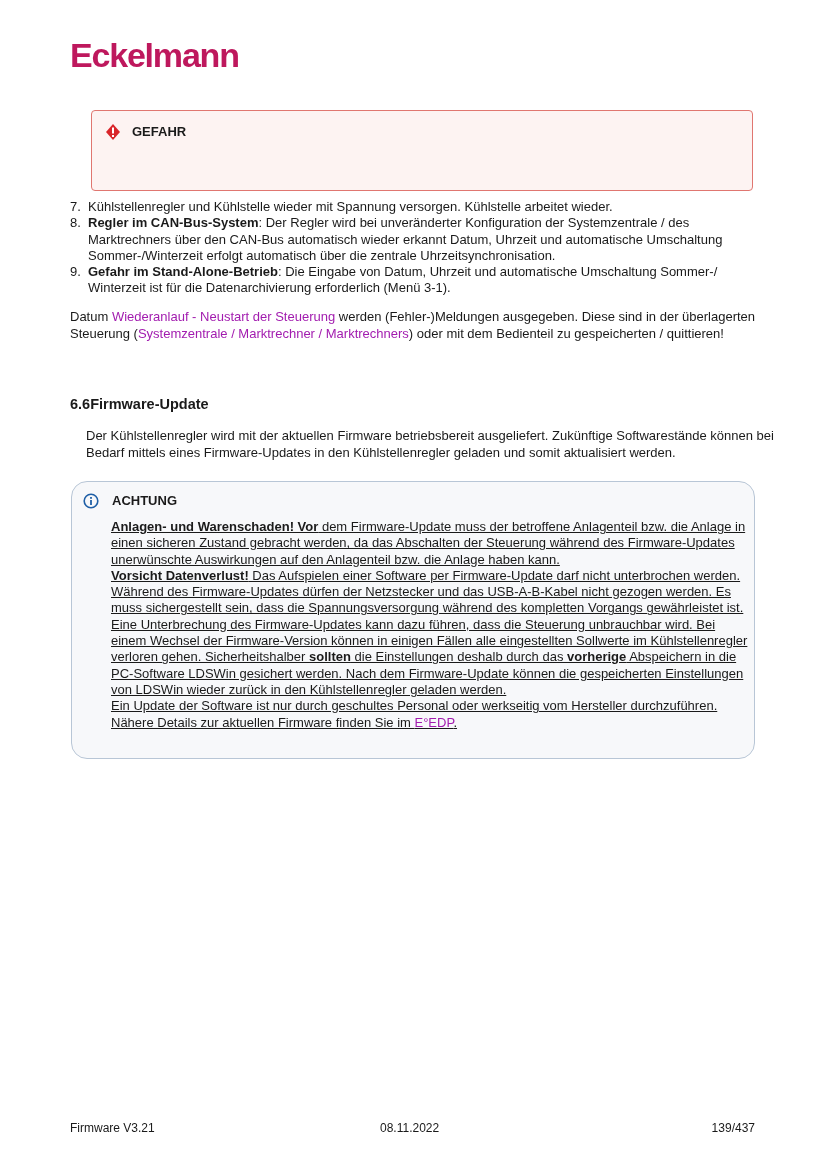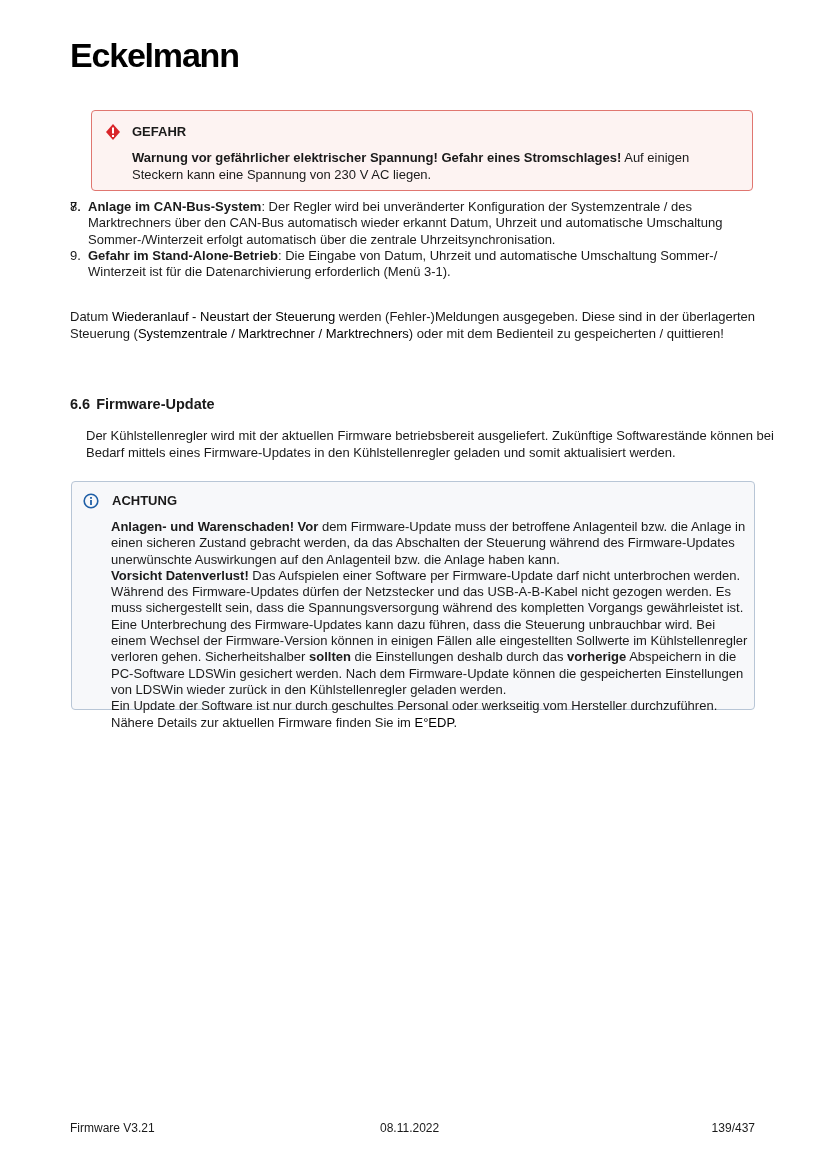--- a/index.html
+++ b/index.html
@@ -3,71 +3,71 @@
 <meta charset="utf-8">
 <style>
   html, body { margin: 0; padding: 0; background: #ffffff; }
   body {
     width: 827px; height: 1169px; position: relative; overflow: hidden;
     font-family: "Liberation Sans", sans-serif; color: #1a1a1a; font-size: 13px;
   }
   .logo {
     position: absolute; left: 70px; top: 38px;
     font-family: "Liberation Sans", sans-serif; font-weight: bold;
-    font-size: 34px; color: #000000; letter-spacing: -1.2px; line-height: 1;
+    font-size: 34px; color: #be185d; letter-spacing: -1.2px; line-height: 1;
   }
   .danger-box {
     position: absolute; left: 91px; top: 110px; width: 662px; height: 81px;
     background: #fdf3f2; border: 1.5px solid #e07670; border-radius: 4px;
     box-sizing: border-box;
     padding-left: 19px;
   }
   .danger-icon { position: absolute; left: 14px; top: 13px; width: 14px; height: 16px; }
   .box-title { position: absolute; font-weight: bold; font-size: 13px; }
   .danger-box .box-title { left: 40px; top: 13px; }
   .danger-box .box-body { position: absolute; left: 40px; top: 38px; width: 610px; line-height: 17px; }
   .list { position: absolute; left: 70px; top: 199px; width: 690px; line-height: 16.3px; }
   .li { position: relative; padding-left: 18px; }
   .li .num { position: absolute; left: 0; top: 0; }
   .para { position: absolute; left: 70px; width: 690px; line-height: 16.5px; }
-  a.lnk { color: #000000; text-decoration: none; }
+  a.lnk { color: #a21caf; text-decoration: none; }
   .h2 { position: absolute; left: 70px; top: 396px; font-weight: bold; font-size: 14.5px; }
-  .h2 .hn { margin-right: 6px; }
+  .h2 .hn { }
   .note-box {
-    position: absolute; left: 71px; top: 481px; width: 684px; height: 229px;
-    background: #f7f8fa; border: 1.5px solid #b8c6d6; border-radius: 4px;
+    position: absolute; left: 71px; top: 481px; width: 684px; height: 278px;
+    background: #f7f8fa; border: 1.5px solid #b8c6d6; border-radius: 16px;
     box-sizing: border-box;
   }
   .note-icon { position: absolute; left: 11px; top: 11px; width: 16px; height: 16px; }
   .note-box .box-title { left: 40px; top: 11px; }
-  .note-box .box-body { position: absolute; left: 39px; top: 37px; width: 640px; line-height: 16.3px; }
+  .note-box .box-body { position: absolute; left: 39px; top: 37px; width: 640px; line-height: 16.3px; text-decoration: underline; }
   .footer { position: absolute; top: 1121px; font-size: 12px; color: #1a1a1a; }
 </style>
 </head>
 <body>
 
 <div class="logo">Eckelmann</div>
 
 <div class="danger-box">
   <svg class="danger-icon" viewBox="0 0 14 16">
     <path d="M7 0 L14 8 L7 16 L0 8 Z" fill="#d9252a"></path>
     <rect x="6" y="3.5" width="2" height="6" fill="#fff"></rect>
     <rect x="6" y="11" width="2" height="2" fill="#fff"></rect>
   </svg>
   <div class="box-title">GEFAHR</div>
-  <div class="box-body"><b>Warnung vor gefährlicher elektrischer Spannung! Gefahr eines Stromschlages!</b><span> Auf einigen Steckern kann eine Spannung von 230 V AC liegen.</span></div>
 </div>
 
 <div class="list">
   <div class="li">
     <span class="num">7.</span>
+    <span>Kühlstellenregler und Kühlstelle wieder mit Spannung versorgen. Kühlstelle arbeitet wieder.</span>
   </div>
   <div class="li">
     <span class="num">8.</span>
-    <b>Anlage im CAN-Bus-System</b><span>: Der Regler wird bei unveränderter Konfiguration der Systemzentrale / des Marktrechners über den CAN-Bus automatisch wieder erkannt Datum, Uhrzeit und automatische Umschaltung Sommer-/Winterzeit erfolgt automatisch über die zentrale Uhrzeitsynchronisation.</span>
+    <b>Regler im CAN-Bus-System</b><span>: Der Regler wird bei unveränderter Konfiguration der Systemzentrale / des Marktrechners über den CAN-Bus automatisch wieder erkannt Datum, Uhrzeit und automatische Umschaltung Sommer-/Winterzeit erfolgt automatisch über die zentrale Uhrzeitsynchronisation.</span>
   </div>
   <div class="li">
     <span class="num">9.</span>
     <b>Gefahr im Stand-Alone-Betrieb</b><span>: Die Eingabe von Datum, Uhrzeit und automatische Umschaltung Sommer-/ Winterzeit ist für die Datenarchivierung erforderlich (Menü 3-1).</span>
   </div>
 </div>
 
 <div class="para" style="top:309px;"><span>Datum </span><a class="lnk" href="#">Wiederanlauf - Neustart der Steuerung</a><span> werden (Fehler-)Meldungen ausgegeben. Diese sind in der überlagerten Steuerung (</span><a class="lnk" href="#">Systemzentrale / Marktrechner / Marktrechners</a><span>) oder mit dem Bedienteil zu gespeicherten / quittieren!</span></div>
 
 <div class="h2"><span class="hn">6.6</span><span>Firmware-Update</span></div>

